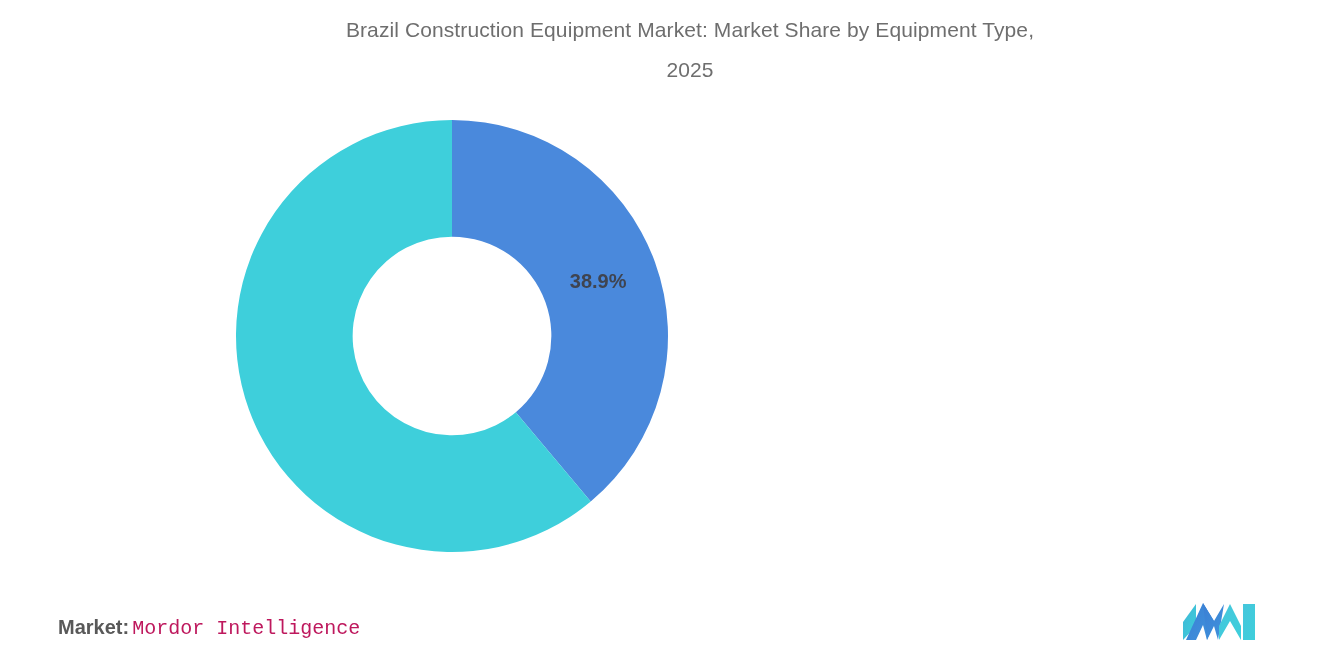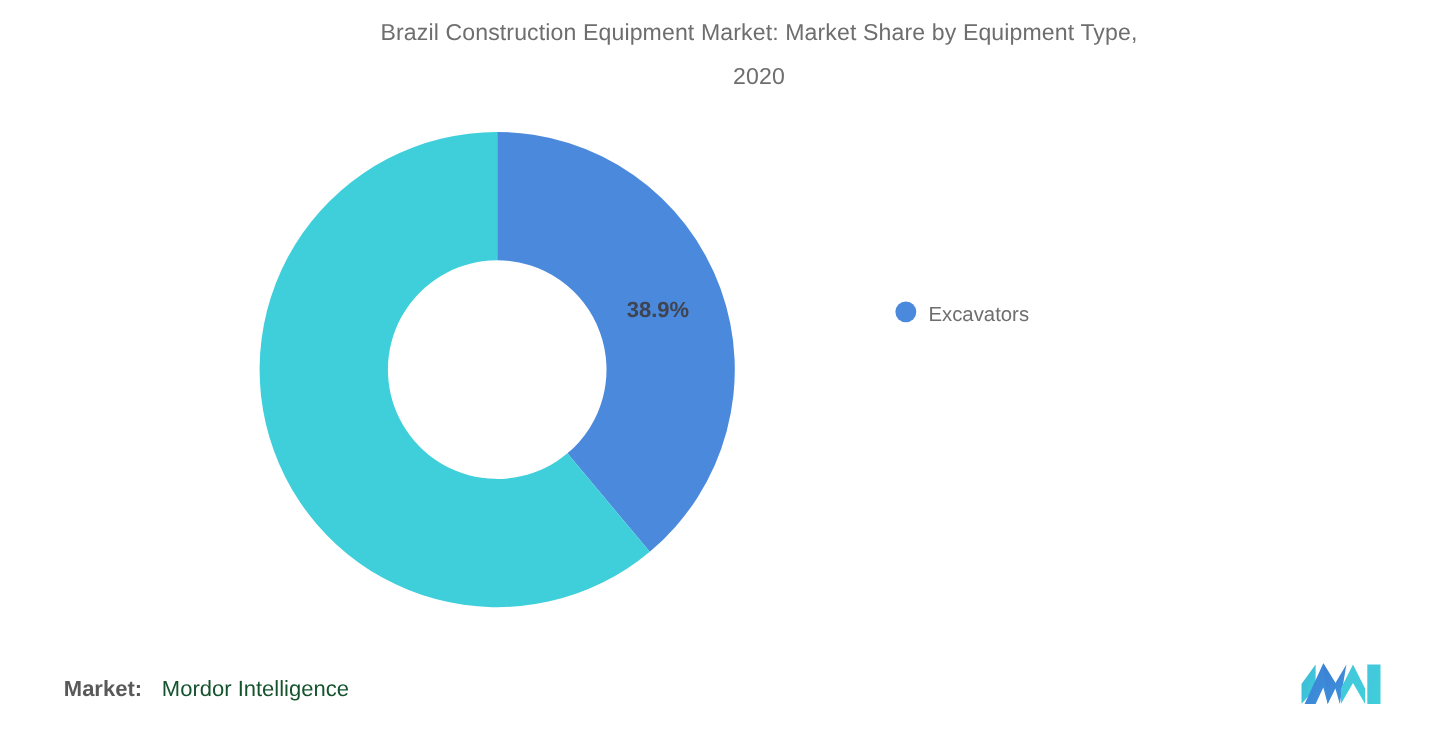--- a/index.html
+++ b/index.html
@@ -88,57 +88,54 @@
     line-height: 30px;
     color: #8a8a8a;
     white-space: nowrap;
   }
   #footer-source .src-key {
     font-weight: 700;
     color: #595959;
   }
   #footer-source .src-val {
     font-weight: 400;
-    color: #14532d;
-    margin-left: 18px;
+    color: #be185d;
+    margin-left: 3px;
+    font-family: Liberation Mono, monospace;
   }
 
   #brand-logo {
     position: absolute;
     left: 1183px;
     top: 596px;
     width: 74px;
     height: 44px;
   }
   #brand-logo svg { display: block; }
 </style>
 </head>
 <body>
 
 <div id="chart-title">
   <div>Brazil Construction Equipment Market: Market Share by Equipment Type,</div>
-  <div>2020</div>
+  <div>2025</div>
 </div>
 
 <div id="donut-plot">
   <svg id="donut-svg" viewBox="0 0 432 432">
     <g id="donut-slices">
         <path d="M 216.000 0.000 A 216 216 0 0 1 354.727 381.562 L 279.814 292.159 A 99.36 99.36 0 0 0 216.000 116.640 Z" fill="#4a89dc"></path>
         <path d="M 354.727 381.562 A 216 216 0 1 1 216.000 0.000 L 216.000 116.640 A 99.36 99.36 0 1 0 279.814 292.159 Z" fill="#3ecfdb"></path>
       </g>
     <text id="slice-label-0" class="slice-label" x="362.16" y="162.86" text-anchor="middle" dominant-baseline="middle">38.9%</text>
   </svg>
 </div>
 
 <div id="legend">
 
-  <div class="legend-item">
-    <span class="legend-swatch" id="legend-swatch-0" style="background: rgb(74, 137, 220);"></span>
-    <span class="legend-label">Excavators</span>
-  </div>
 
 
 </div>
 
 <div id="footer-source">
   <span class="src-key">Market:</span><span class="src-val">Mordor Intelligence</span>
 </div>
 
 <div id="brand-logo">
   <svg viewBox="0 0 74 44" width="74" height="44">

